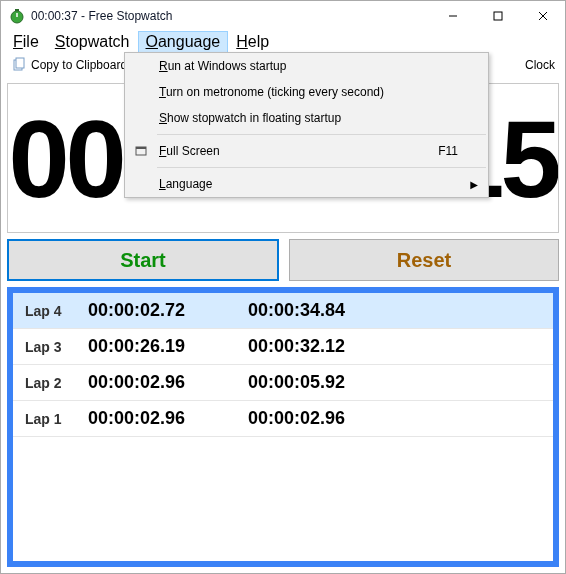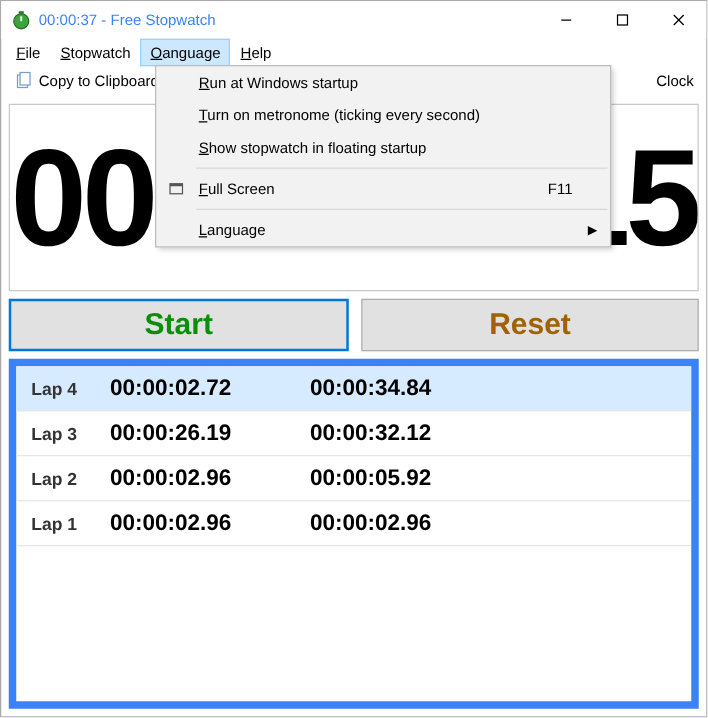--- a/index.html
+++ b/index.html
@@ -1,33 +1,33 @@
 <!DOCTYPE html>
 <html><head>
 <meta charset="utf-8">
 <style>
   * { box-sizing: border-box; margin: 0; padding: 0; font-family: "Segoe UI", Tahoma, sans-serif; }
   body { background: #fff; width: 566px; height: 574px; overflow: hidden; }
   .window { width: 566px; height: 574px; border: 1px solid #aaa; background: #fff; display: flex; flex-direction: column; }
   .titlebar { height: 30px; display: flex; align-items: center; padding: 0 0 0 8px; background: #fff; }
   .titlebar .app-icon { width: 16px; height: 16px; margin-right: 6px; }
-  .titlebar .title { font-size: 12px; flex: 1; color: #3b82f6; }
+  .titlebar .title { font-size: 12px; flex: 1; color: #0f172a; }
   .titlebar .win-controls { display: flex; height: 100%; }
   .titlebar .win-btn { width: 45px; display: flex; align-items: center; justify-content: center; font-size: 10px; color: #000; }
-  .menubar { height: 22px; display: flex; align-items: stretch; padding: 0 4px; font-size: 12px; border-bottom: 0; position: relative; }
+  .menubar { height: 22px; display: flex; align-items: stretch; padding: 0 4px; font-size: 16px; border-bottom: 0; position: relative; }
   .menubar .menu-item { padding: 0 8px; display: flex; align-items: center; cursor: default; }
   .menubar .menu-item.active { background: #cce8ff; border: 1px solid #99d1ff; padding: 0 7px; }
   .toolbar { height: 24px; display: flex; align-items: center; padding: 2px 6px; font-size: 12px; gap: 2px; }
   .toolbar .tool-btn { display: flex; align-items: center; gap: 4px; padding: 2px 4px; }
   .toolbar .tool-icon { width: 16px; height: 16px; }
   .content { flex: 1; padding: 6px; display: flex; flex-direction: column; gap: 6px; }
   .time-panel { border: 1px solid #c8c8c8; background: #fff; height: 150px; display: flex; align-items: center; justify-content: center; overflow: hidden; }
   .time-display { font-size: 110px; font-weight: 900; font-family: Arial, sans-serif; letter-spacing: -4px; white-space: nowrap; }
   .button-row { display: flex; gap: 10px; height: 42px; }
-  .big-btn { flex: 1; border: 1px solid #adadad; background: #e1e1e1; font-size: 24px; font-weight: bold; display: flex; align-items: center; justify-content: center; cursor: default; }
+  .big-btn { flex: 1; border: 1px solid #adadad; background: #e1e1e1; font-size: 20px; font-weight: bold; display: flex; align-items: center; justify-content: center; cursor: default; }
   .big-btn.start { color: #0a8f0a; border: 2px solid #0078d7; }
   .big-btn.reset { color: #a16207; }
   .laps-panel { flex: 1; border: 6px solid #3b82f6; background: #fff; overflow: auto; }
   .lap-row { display: flex; align-items: center; height: 36px; border-bottom: 1px solid #e6e6e6; font-size: 18px; font-weight: bold; }
   .lap-row.selected { background: #d6ebff; }
   .lap-row .lab { width: 75px; padding-left: 12px; font-size: 14px; font-weight: bold; color: #333; }
   .lap-row .c1 { width: 160px; }
   .lap-row .c2 { width: 160px; }
   
   .dropdown { position: absolute; top: 52px; left: 124px; width: 365px; background: #f2f2f2; border: 1px solid #bdbdbd; box-shadow: 2px 2px 4px rgba(0,0,0,.2); font-size: 12px; z-index: 10; }

